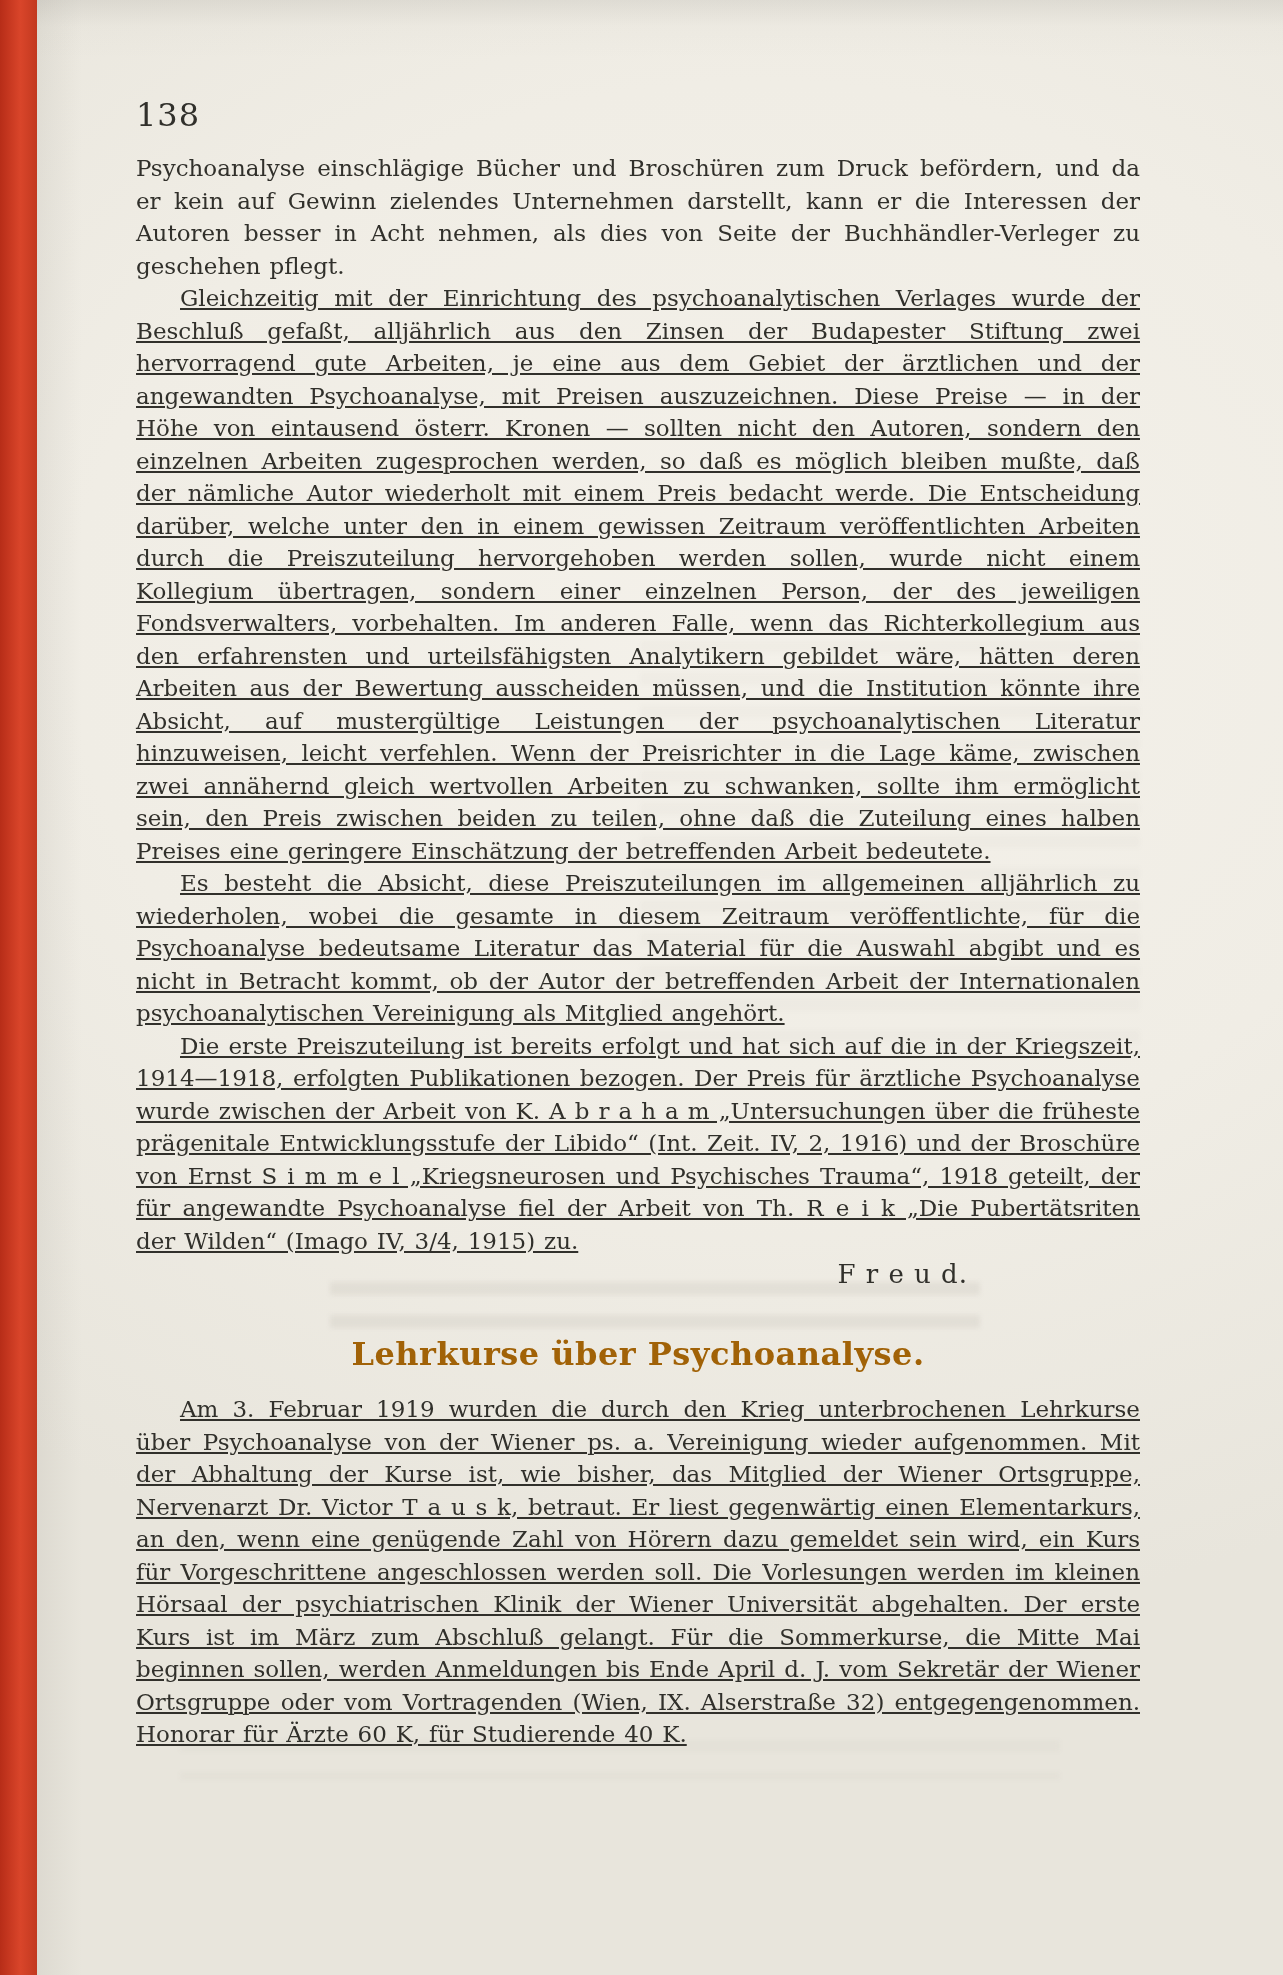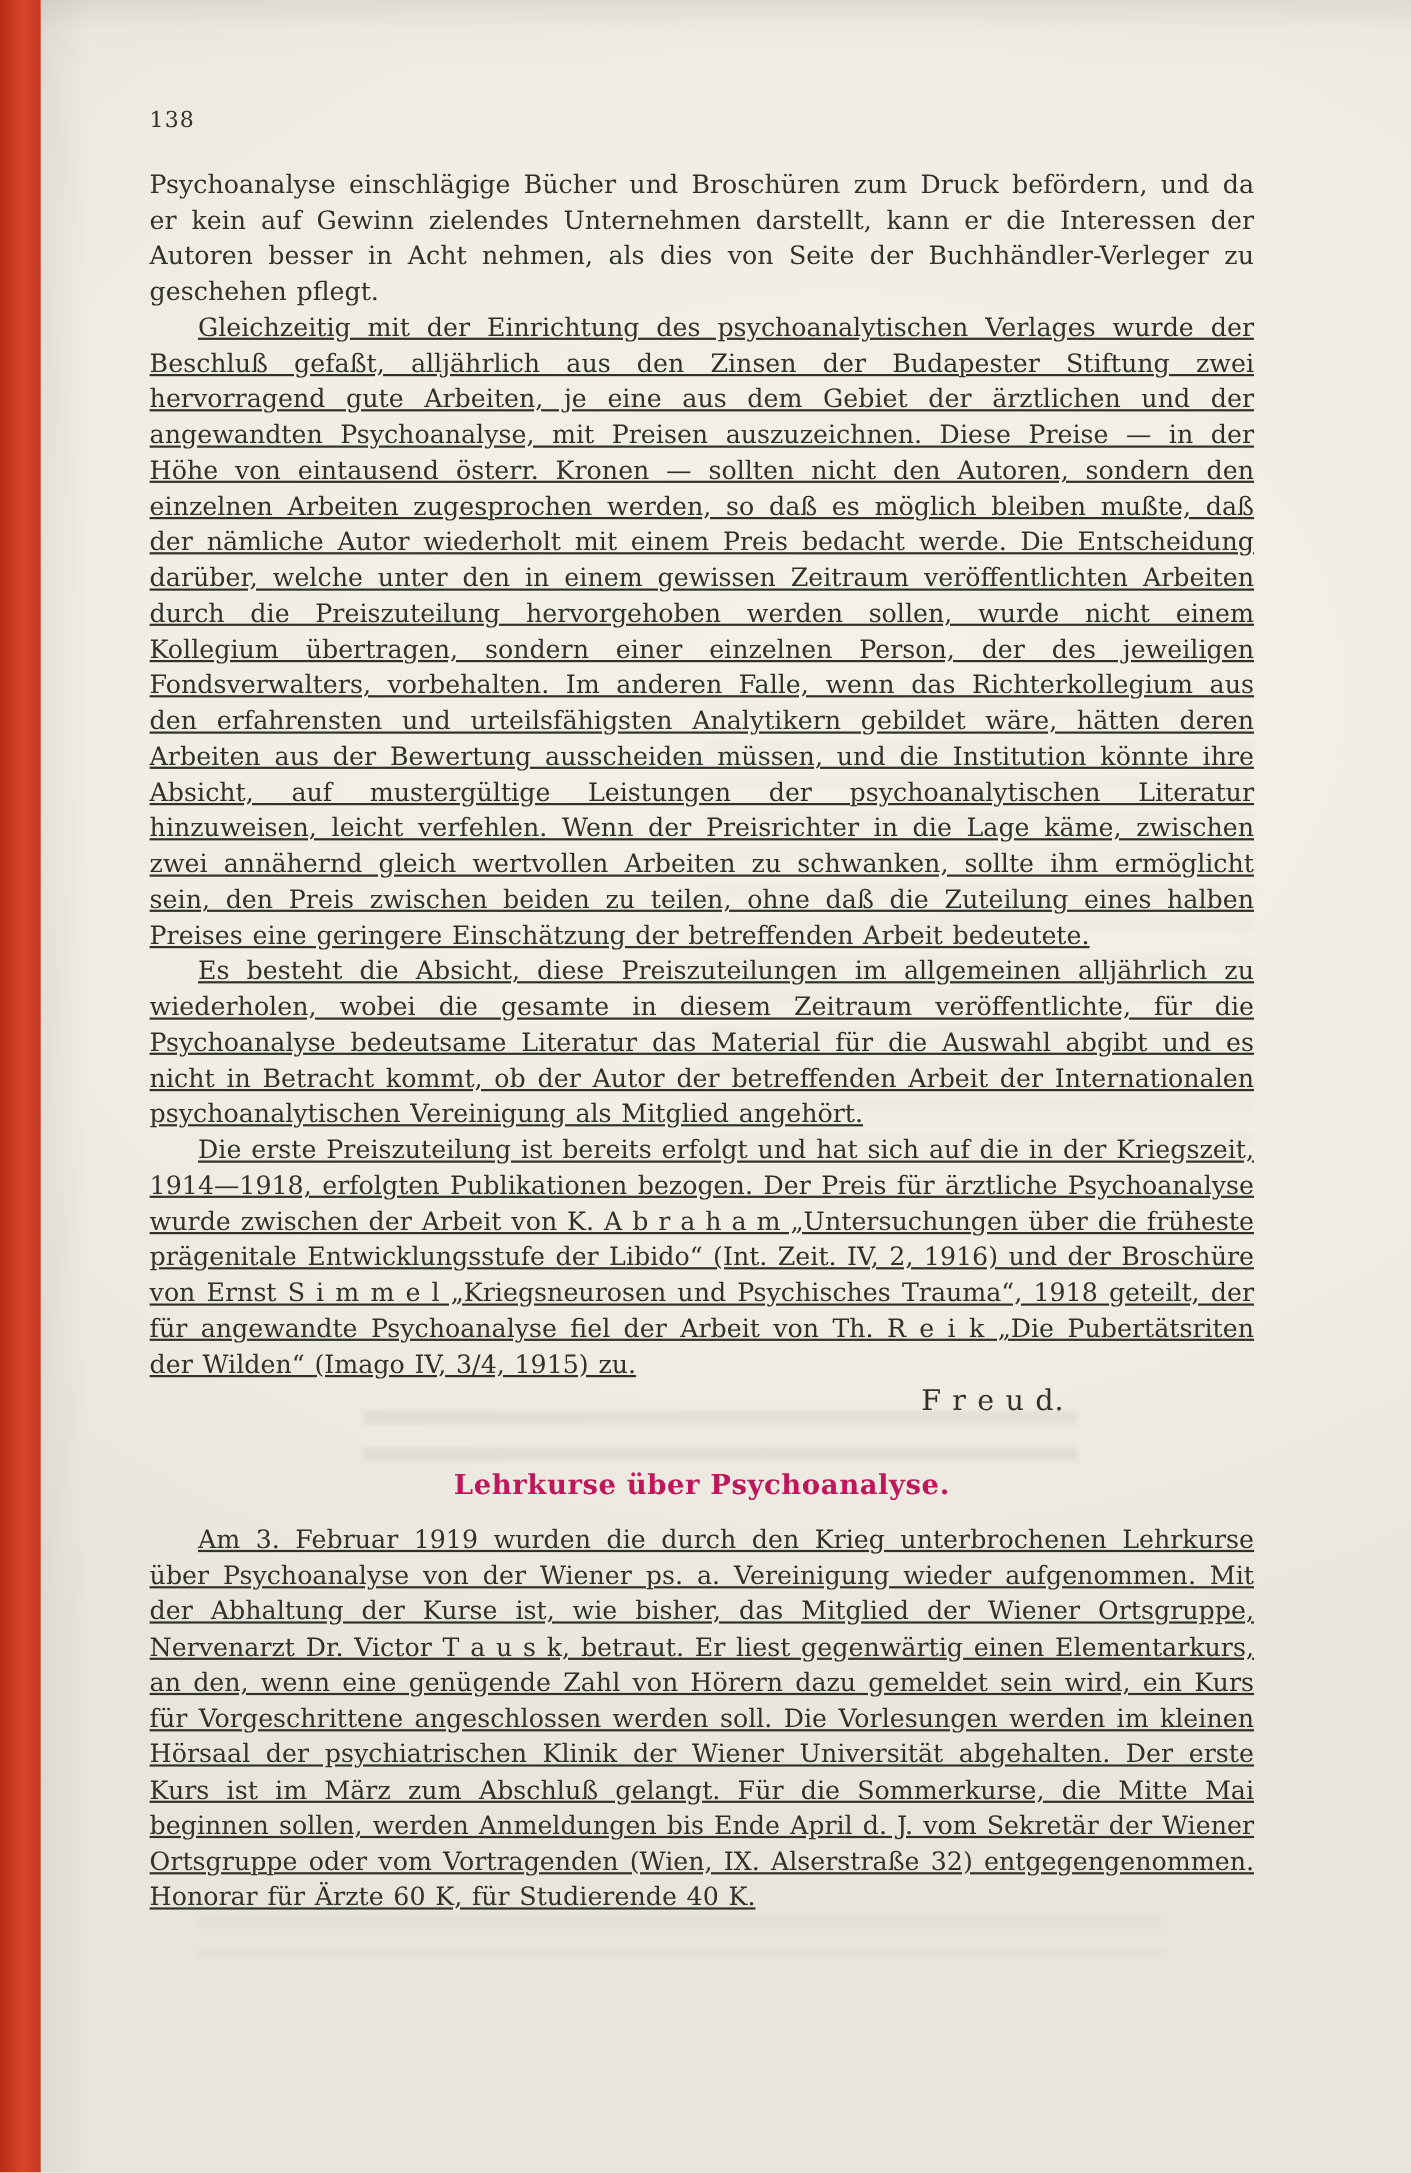--- a/index.html
+++ b/index.html
@@ -41,21 +41,21 @@
     z-index: 2;
   }
   .header {
     position: relative;
     height: 36px;
     margin-bottom: 20px;
   }
   .page-number {
     position: absolute;
     left: 0; top: 0;
-    font-size: 20px;
+    font-size: 32px;
     letter-spacing: 1px;
   }
   .running-head {
     position: absolute;
     left: 0; right: 40px; top: 2px;
     text-align: center;
     font-size: 25px;
     color: #3a3933;
   }
   .body-par {
@@ -72,22 +72,22 @@
     margin: 2px 0 0 0;
     font-size: 26px;
     text-align: right;
     padding-right: 172px;
     letter-spacing: 1px;
   }
   .section-heading {
     margin: 46px 0 20px 0;
     text-align: center;
     font-weight: bold;
-    font-size: 25px;
-    color: #be185d;
+    font-size: 32px;
+    color: #a16207;
     letter-spacing: 0.5px;
   }
   
   .ghost {
     position: absolute;
     pointer-events: none;
     z-index: 2;
     filter: blur(2.5px);
     opacity: 0.55;
   }

